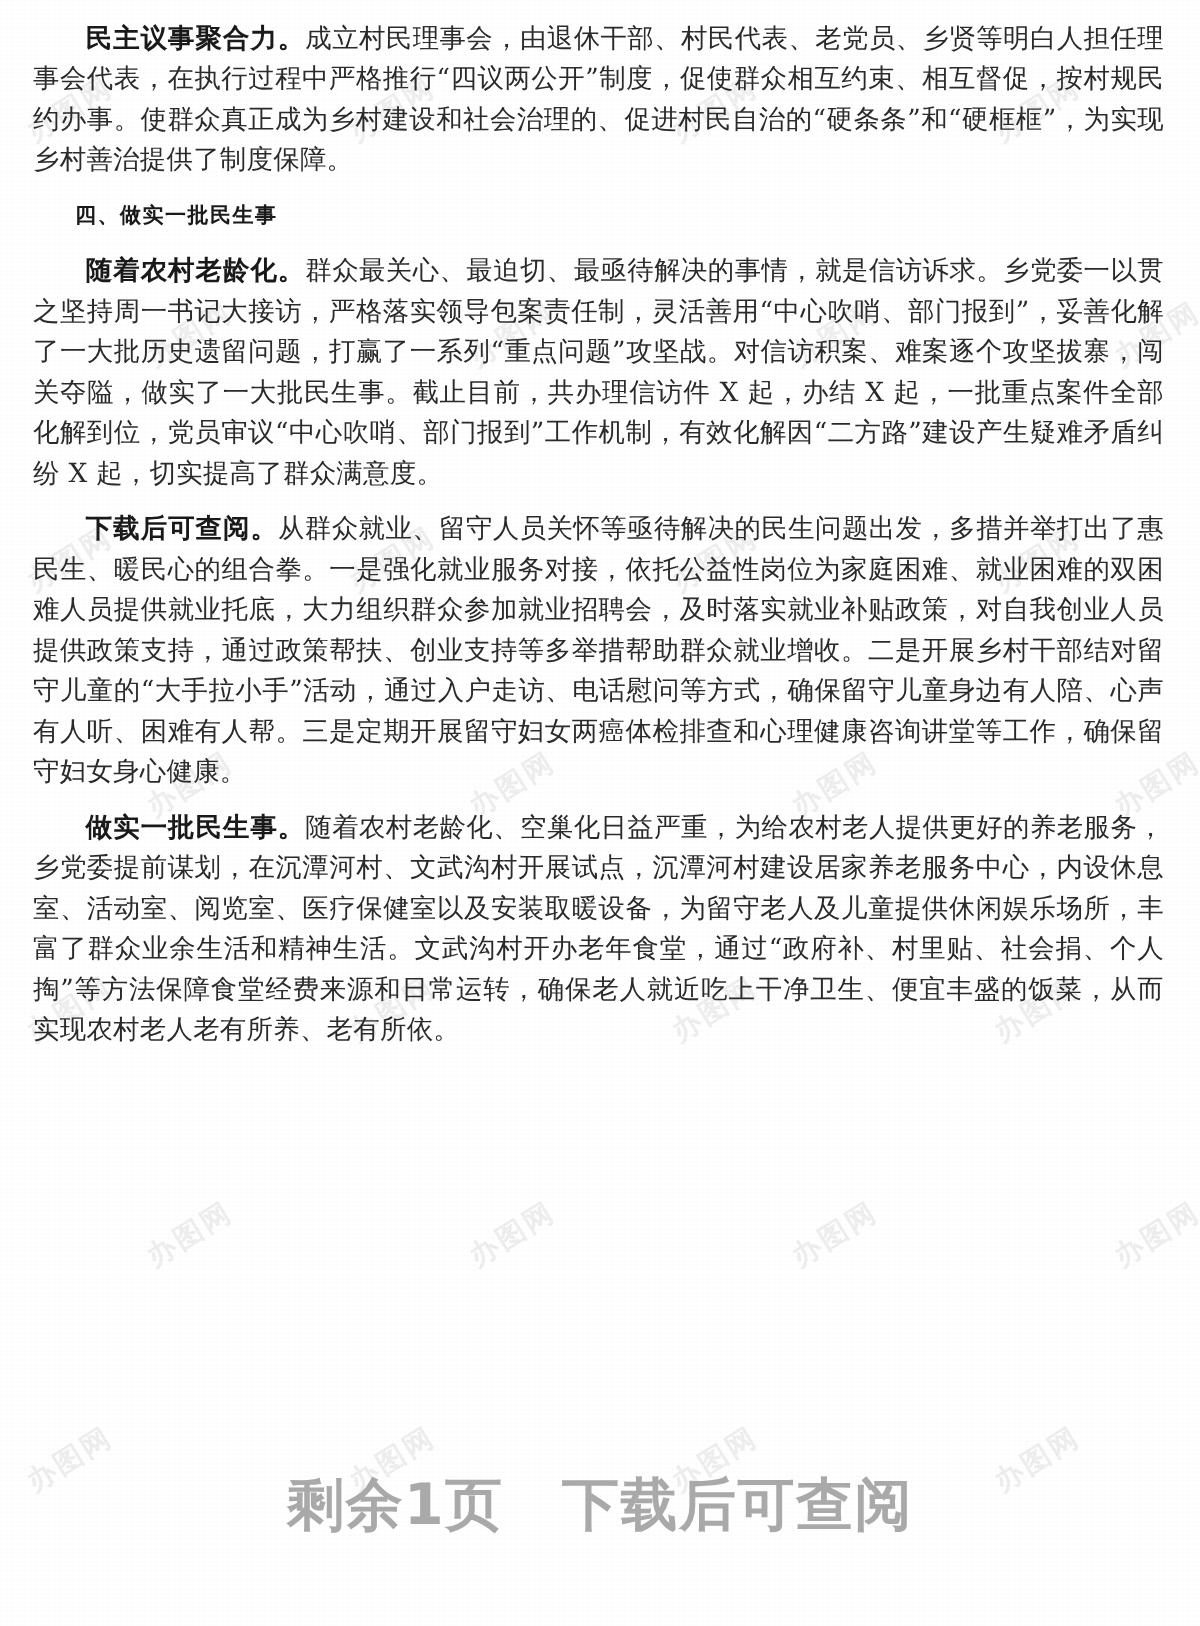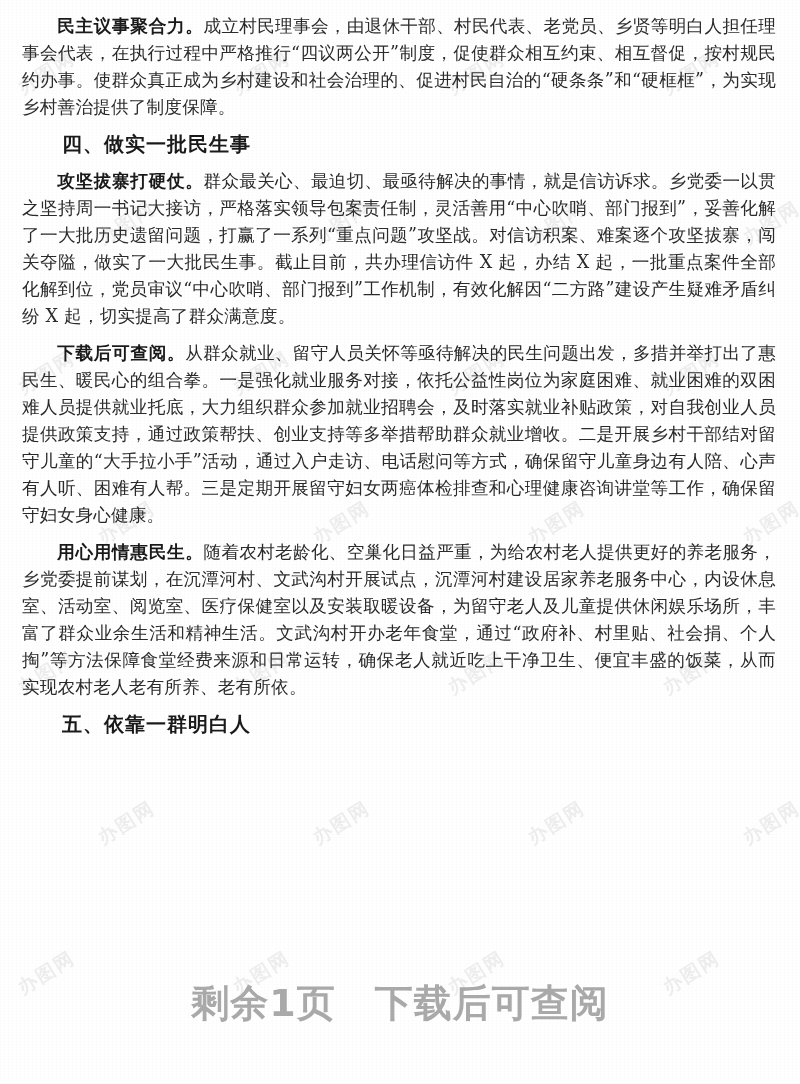--- a/index.html
+++ b/index.html
@@ -82,21 +82,21 @@
     font-family: "DejaVu Serif", "Liberation Serif", serif;
   }
   p.para .lead {
     font-weight: 700;
     color: #1a1a1a;
     letter-spacing: 0.6px;
   }
 
   h2.heading {
     margin: 10px 0 9px 0;
-    font-size: 20px;
+    font-size: 14px;
     line-height: 27px;
     font-weight: 700;
     color: #1a1a1a;
     text-indent: 2em;
     letter-spacing: 1px;
     font-family: "DejaVu Serif", "Liberation Serif", serif;
   }
 
   .banner {
     position: absolute;
@@ -116,24 +116,23 @@
     white-space: pre;
   }
 </style>
 </head>
 <body>
 
 <div class="page">
   <div class="doc-body">
       <p class="para"><span class="lead">民主议事聚合力。</span><span class="body">成立村民理事会，由退休干部、村民代表、老党员、乡贤等明白人担任理事会代表，在执行过程中严格推行“四议两公开”制度，促使群众相互约束、相互督促，按村规民约办事。使群众真正成为乡村建设和社会治理的、促进村民自治的“硬条条”和“硬框框”，为实现乡村善治提供了制度保障。</span></p>
       <h2 class="heading">四、做实一批民生事</h2>
-      <p class="para"><span class="lead">攻坚拔寨打硬仗。</span><span class="body">群众最关心、最迫切、最亟待解决的事情，就是信访诉求。乡党委一以贯之坚持周一书记大接访，严格落实领导包案责任制，灵活善用“中心吹哨、部门报到”，妥善化解了一大批历史遗留问题，打赢了一系列“重点问题”攻坚战。对信访积案、难案逐个攻坚拔寨，闯关夺隘，做实了一大批民生事。截止目前，共办理信访件 X 起，办结 X 起，一批重点案件全部化解到位，党员审议“中心吹哨、部门报到”工作机制，有效化解因“二方路”建设产生疑难矛盾纠纷 X 起，切实提高了群众满意度。</span></p>
+      <p class="para"><span class="lead">随着农村老龄化。</span><span class="body">群众最关心、最迫切、最亟待解决的事情，就是信访诉求。乡党委一以贯之坚持周一书记大接访，严格落实领导包案责任制，灵活善用“中心吹哨、部门报到”，妥善化解了一大批历史遗留问题，打赢了一系列“重点问题”攻坚战。对信访积案、难案逐个攻坚拔寨，闯关夺隘，做实了一大批民生事。截止目前，共办理信访件 X 起，办结 X 起，一批重点案件全部化解到位，党员审议“中心吹哨、部门报到”工作机制，有效化解因“二方路”建设产生疑难矛盾纠纷 X 起，切实提高了群众满意度。</span></p>
       <p class="para"><span class="lead">下载后可查阅。</span><span class="body">从群众就业、留守人员关怀等亟待解决的民生问题出发，多措并举打出了惠民生、暖民心的组合拳。一是强化就业服务对接，依托公益性岗位为家庭困难、就业困难的双困难人员提供就业托底，大力组织群众参加就业招聘会，及时落实就业补贴政策，对自我创业人员提供政策支持，通过政策帮扶、创业支持等多举措帮助群众就业增收。二是开展乡村干部结对留守儿童的“大手拉小手”活动，通过入户走访、电话慰问等方式，确保留守儿童身边有人陪、心声有人听、困难有人帮。三是定期开展留守妇女两癌体检排查和心理健康咨询讲堂等工作，确保留守妇女身心健康。</span></p>
-      <p class="para"><span class="lead">用心用情惠民生。</span><span class="body">随着农村老龄化、空巢化日益严重，为给农村老人提供更好的养老服务，乡党委提前谋划，在沉潭河村、文武沟村开展试点，沉潭河村建设居家养老服务中心，内设休息室、活动室、阅览室、医疗保健室以及安装取暖设备，为留守老人及儿童提供休闲娱乐场所，丰富了群众业余生活和精神生活。文武沟村开办老年食堂，通过“政府补、村里贴、社会捐、个人掏”等方法保障食堂经费来源和日常运转，确保老人就近吃上干净卫生、便宜丰盛的饭菜，从而实现农村老人老有所养、老有所依。</span></p>
-      <h2 class="heading">五、依靠一群明白人</h2>
+      <p class="para"><span class="lead">做实一批民生事。</span><span class="body">随着农村老龄化、空巢化日益严重，为给农村老人提供更好的养老服务，乡党委提前谋划，在沉潭河村、文武沟村开展试点，沉潭河村建设居家养老服务中心，内设休息室、活动室、阅览室、医疗保健室以及安装取暖设备，为留守老人及儿童提供休闲娱乐场所，丰富了群众业余生活和精神生活。文武沟村开办老年食堂，通过“政府补、村里贴、社会捐、个人掏”等方法保障食堂经费来源和日常运转，确保老人就近吃上干净卫生、便宜丰盛的饭菜，从而实现农村老人老有所养、老有所依。</span></p>
     </div>
 </div>
 
 <div class="watermark-layer">
     <span class="wm" style="left: 15px; top: 60px;">办图网</span>
     <span class="wm" style="left: 230px; top: 60px;">办图网</span>
     <span class="wm" style="left: 445px; top: 60px;">办图网</span>
     <span class="wm" style="left: 660px; top: 60px;">办图网</span>
     <span class="wm" style="left: 95px; top: 210px;">办图网</span>
     <span class="wm" style="left: 310px; top: 210px;">办图网</span>

